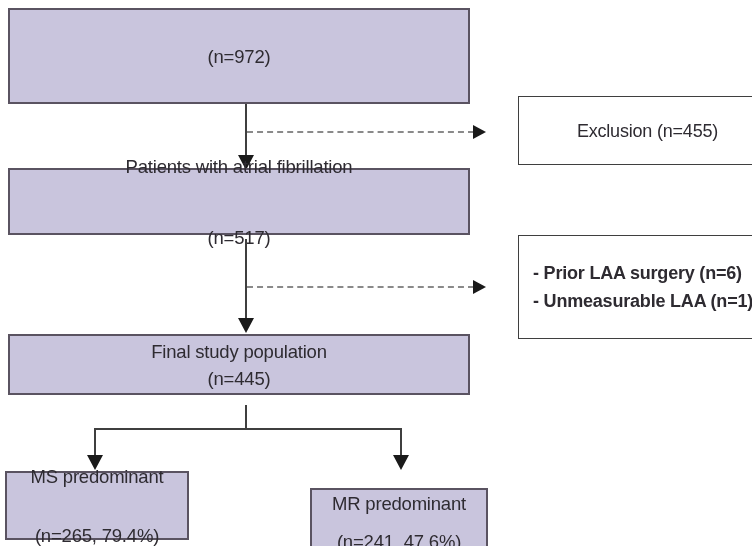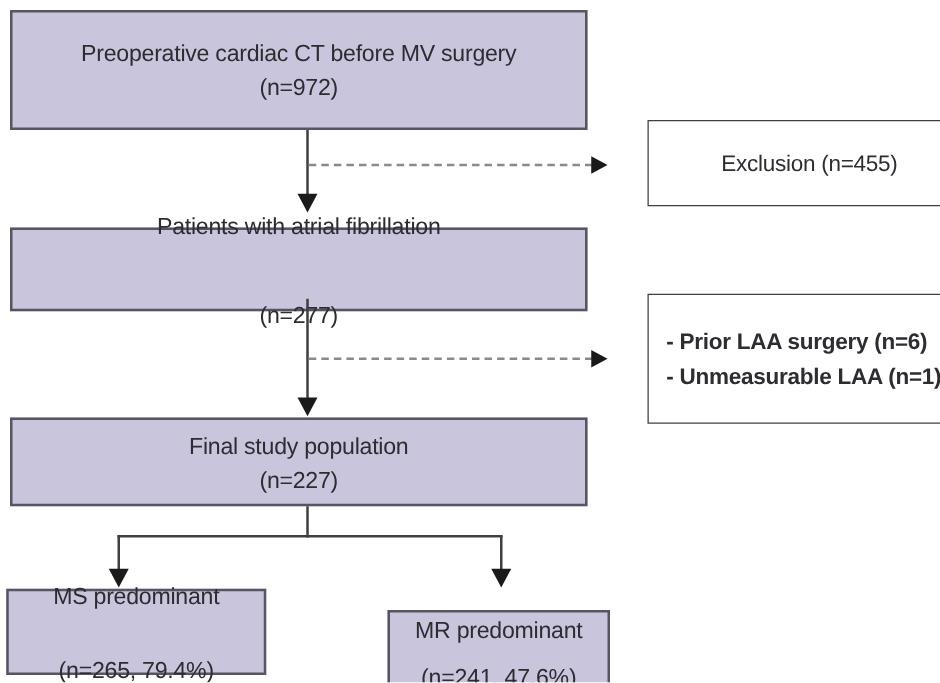--- a/index.html
+++ b/index.html
@@ -54,23 +54,23 @@
     border-top: 15px solid #1a1a1a;
   }
   .arr-right {
     position: absolute; width: 0; height: 0;
     border-top: 7px solid transparent;
     border-bottom: 7px solid transparent;
     border-left: 13px solid #1a1a1a;
   }
   
   #box-preop { left: 8px;   top: 8px;   width: 462px; height: 96px; }
-  #box-afib  { left: 8px;   top: 182px; width: 462px; height: 67px; gap: 44px; }
-  #box-final { left: 8px;   top: 334px; width: 462px; height: 71px; }
-  #box-ms    { left: 5px;   top: 471px; width: 208px; height: 69px; gap: 32px; }
+  #box-afib  { left: 8px;   top: 168px; width: 462px; height: 67px; gap: 44px; }
+  #box-final { left: 8px;   top: 334px; width: 462px; height: 61px; }
+  #box-ms    { left: 5px;   top: 471px; width: 184px; height: 69px; gap: 32px; }
   #box-mr    { left: 310px; top: 488px; width: 178px; height: 69px; justify-content: space-between; }
   #box-excl1 { left: 487px; top: 96px;  width: 259px; height: 69px; }
   #box-excl2 { left: 487px; top: 235px; width: 261px; height: 104px; }
   
   #v1  { left: 245px; top: 104px; height: 53px; }
   #a1  { left: 238px; top: 155px; }
   #d1  { left: 247px; top: 131px; width: 227px; }
   #ra1 { left: 473px; top: 125px; }
   #v2  { left: 245px; top: 239px; height: 80px; }
   #a2  { left: 238px; top: 318px; }
@@ -82,51 +82,50 @@
   #aL  { left: 87px;  top: 455px; }
   #vR  { left: 400px; top: 428px; height: 28px; }
   #aR  { left: 393px; top: 455px; }
 </style>
 </head>
 <body>
 
 <div class="canvas">
 
   <div class="pbox" id="box-preop">
-    <div>Preoperative cardiac CT before MV surgery</div>
     <div>(n=972)</div>
   </div>
 
   <div class="vline" id="v1"></div>
   <div class="arr-down" id="a1"></div>
   <div class="dash" id="d1"></div>
   <div class="arr-right" id="ra1"></div>
 
   <div class="wbox" id="box-excl1">
     <div>Exclusion (n=455)</div>
   </div>
 
   <div class="pbox" id="box-afib">
     <div>Patients with atrial fibrillation</div>
-    <div>(n=277)</div>
+    <div>(n=517)</div>
   </div>
 
   <div class="vline" id="v2"></div>
   <div class="arr-down" id="a2"></div>
   <div class="dash" id="d2"></div>
   <div class="arr-right" id="ra2"></div>
 
   <div class="wbox" id="box-excl2">
     <div class="item">- Prior LAA surgery (n=6)</div>
     <div class="item">- Unmeasurable LAA (n=1)</div>
   </div>
 
   <div class="pbox" id="box-final">
     <div>Final study population</div>
-    <div>(n=227)</div>
+    <div>(n=445)</div>
   </div>
 
   <div class="vline" id="v3"></div>
   <div class="hline" id="h1"></div>
   <div class="vline" id="vL"></div>
   <div class="arr-down" id="aL"></div>
   <div class="vline" id="vR"></div>
   <div class="arr-down" id="aR"></div>
 
   <div class="pbox" id="box-ms">

